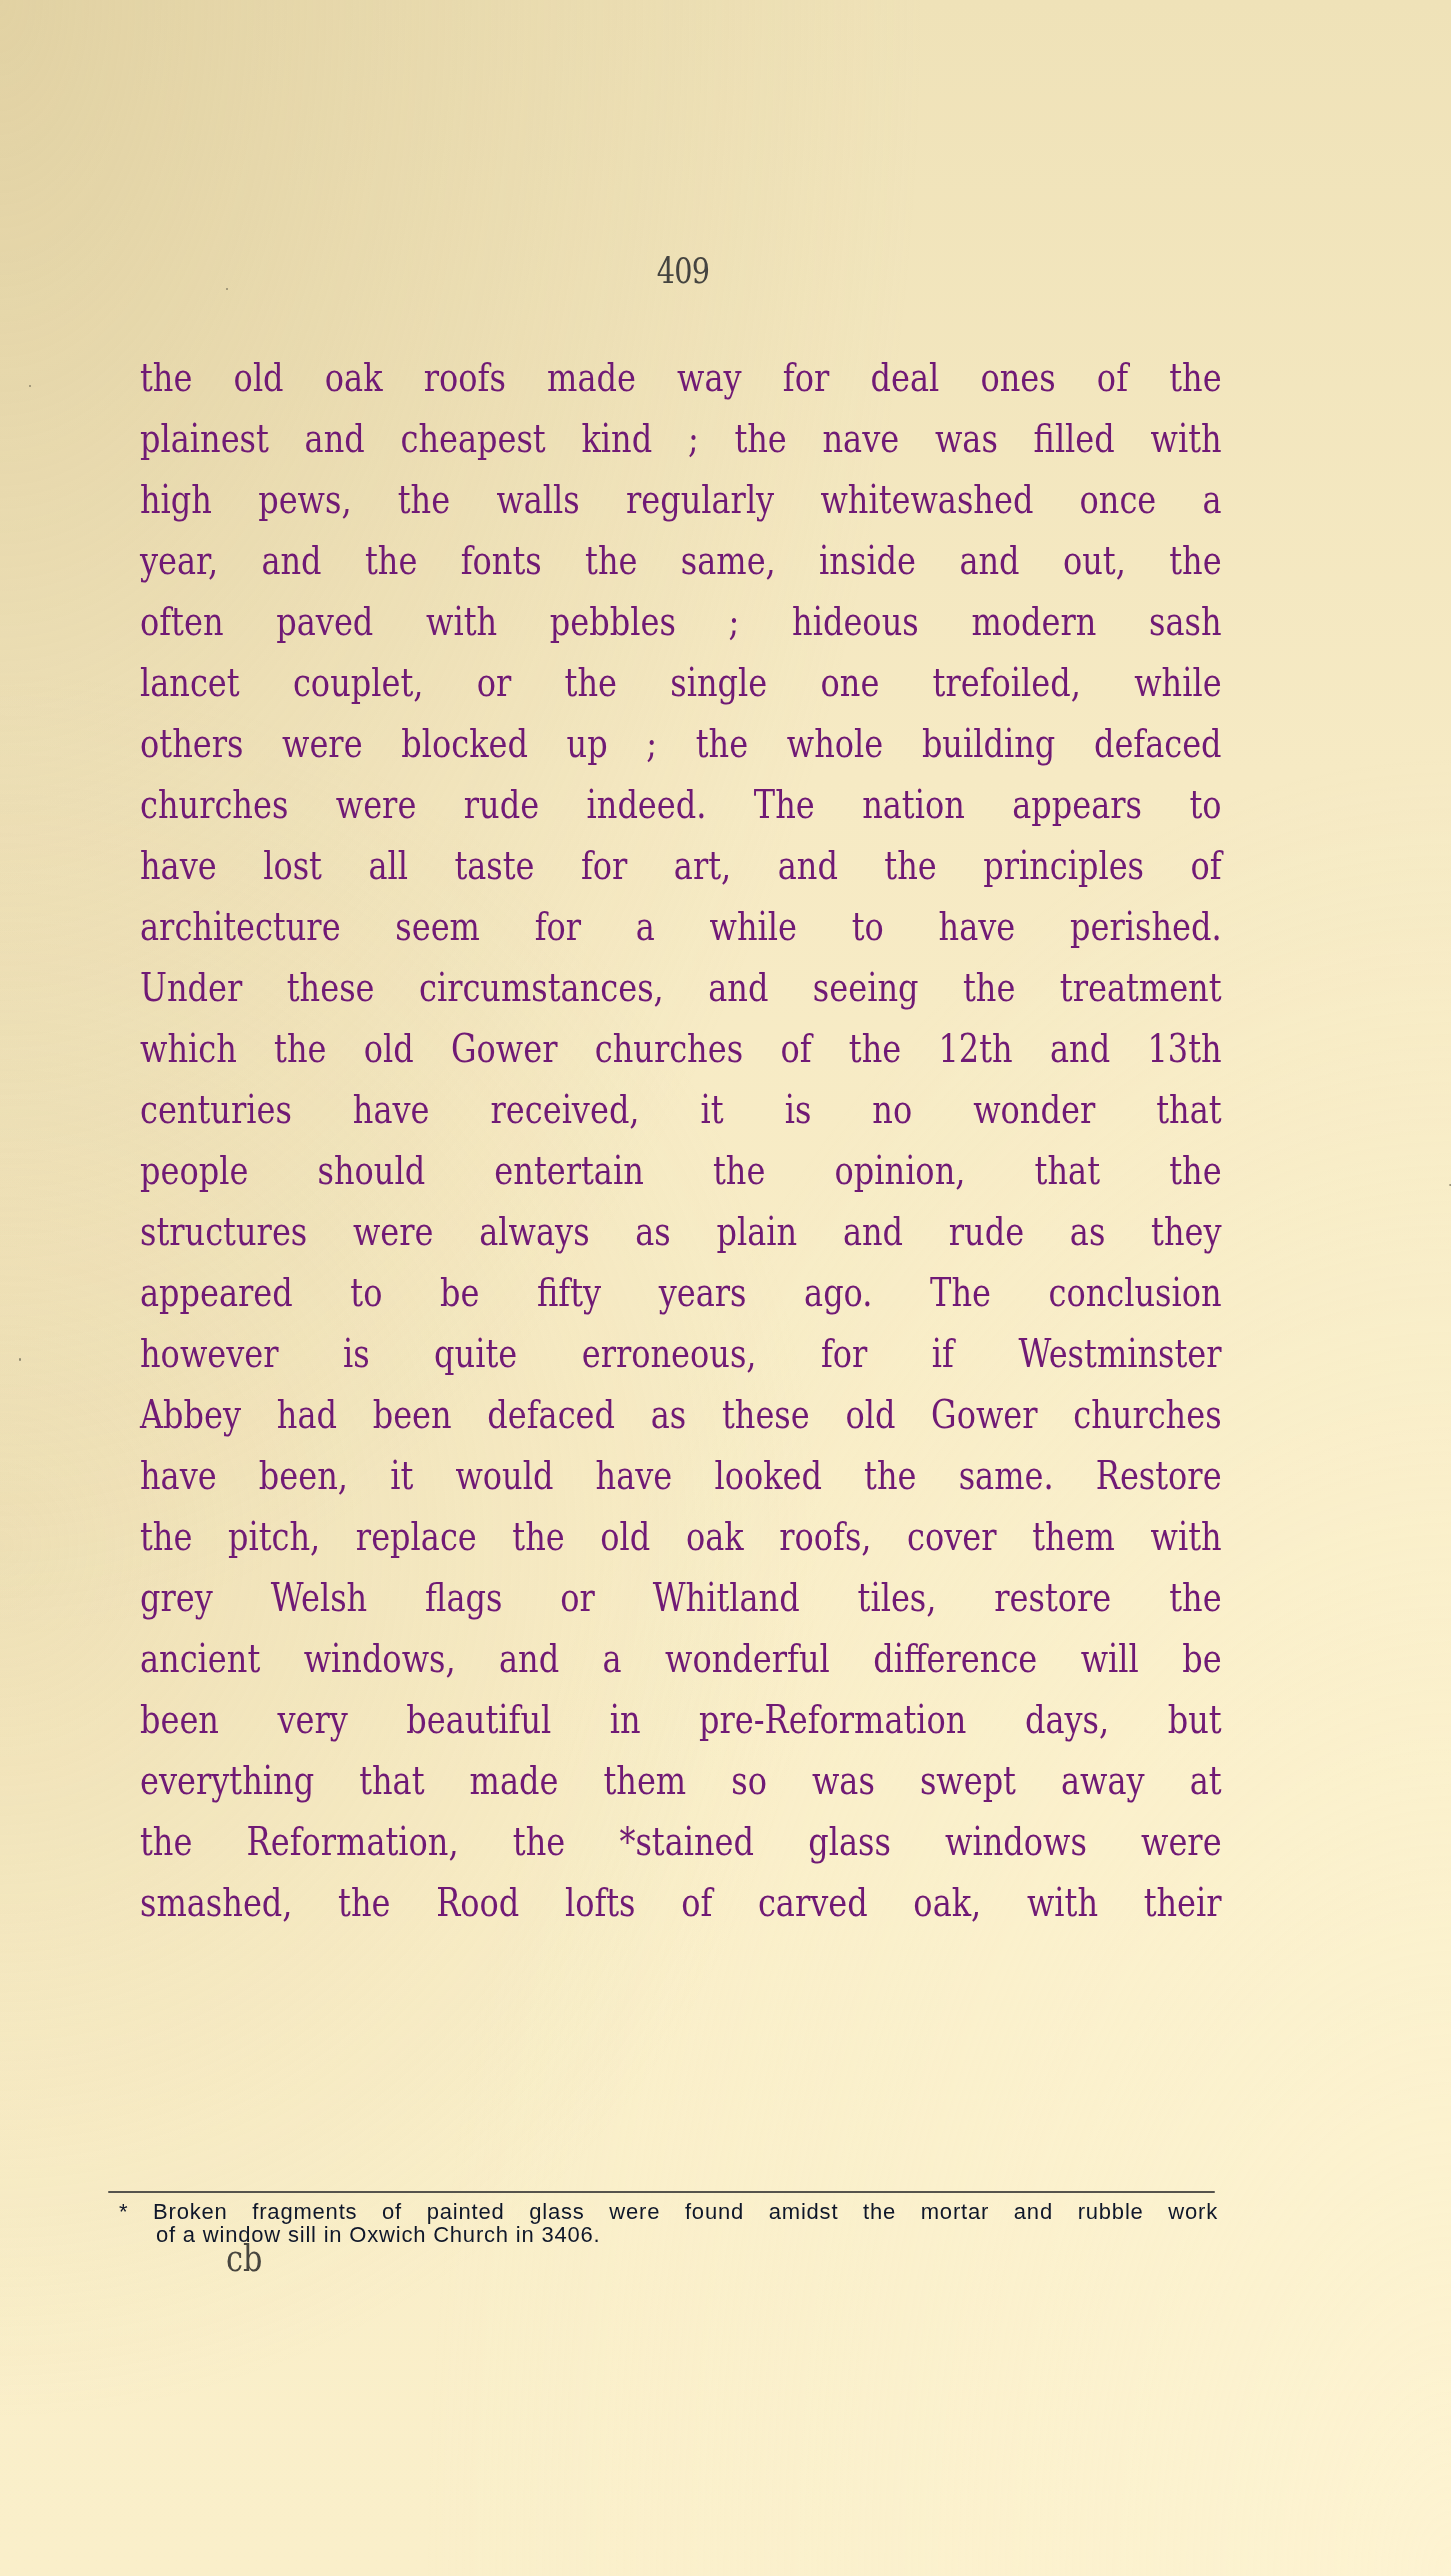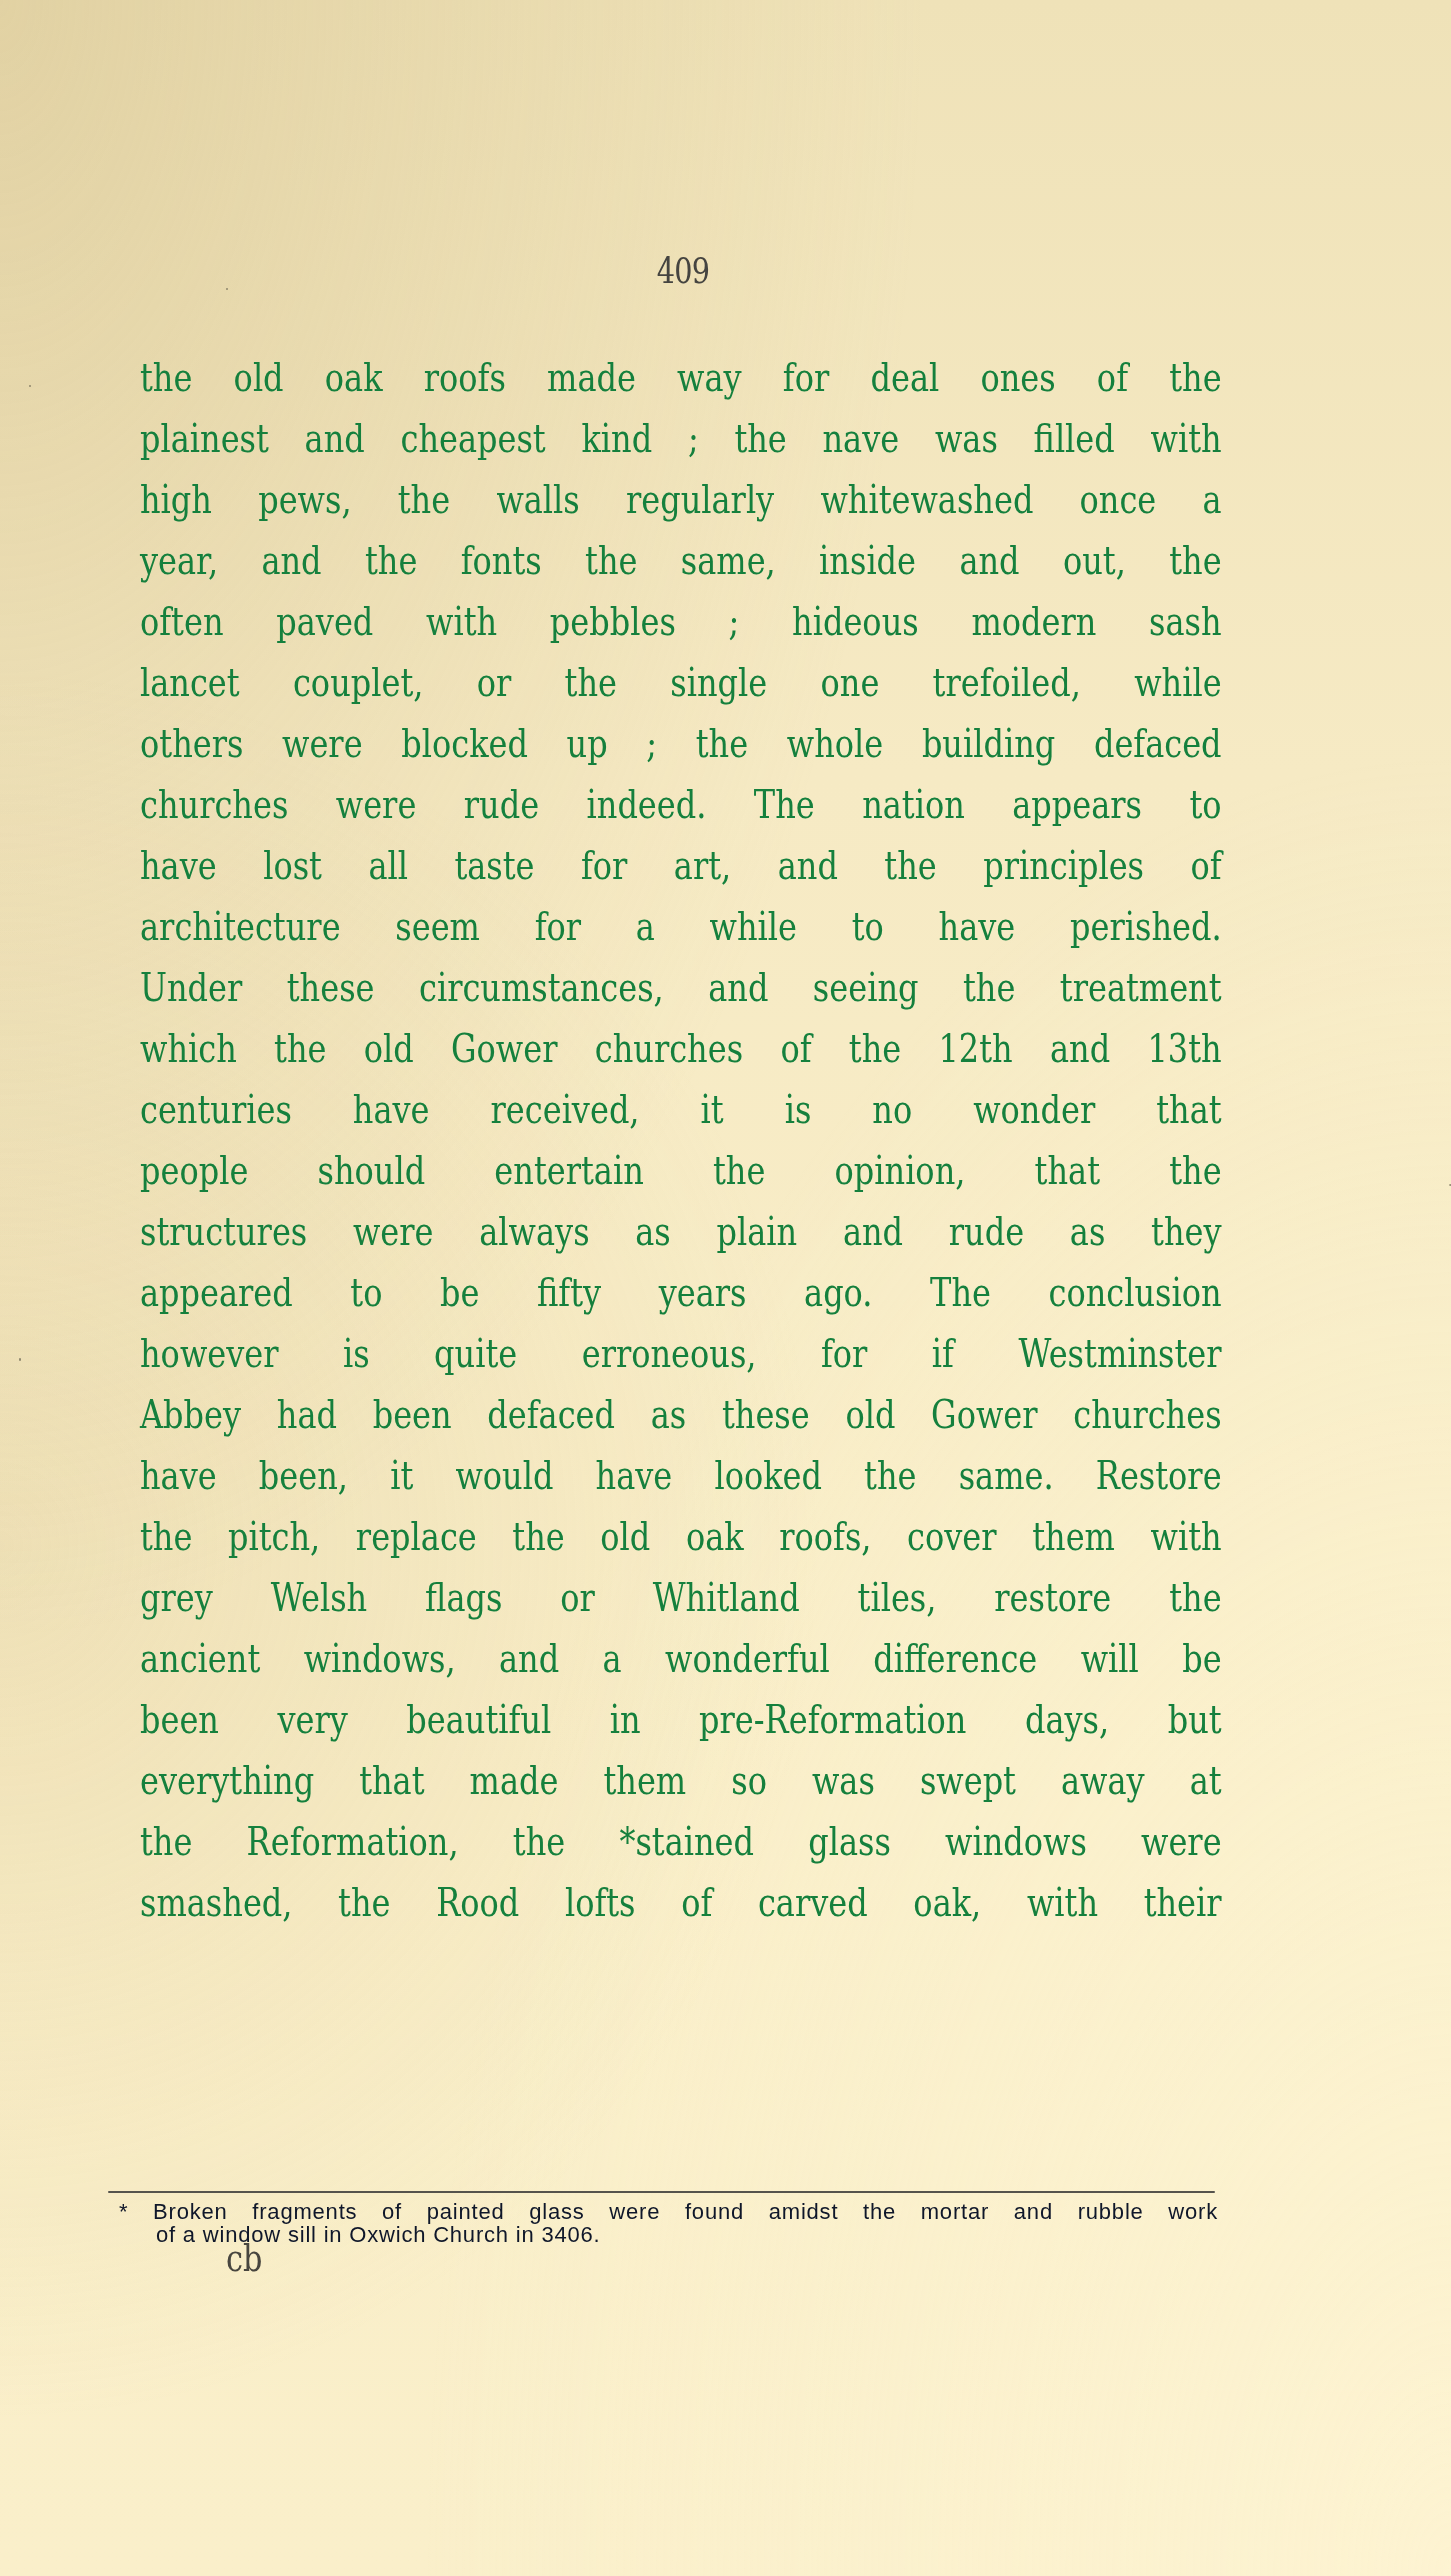--- a/index.html
+++ b/index.html
@@ -36,21 +36,21 @@
     position: absolute;
     top: 347px;
     left: 140px;
     width: 1083px;
   }
   .line {
     height: 61px;
     line-height: 60px;
     font-family: "DejaVu Serif", serif;
     font-size: 40px;
-    color: #15803d;
+    color: #701a75;
     text-align: justify;
     text-align-last: justify;
     white-space: nowrap;
     overflow: visible;
   }
   .line span {
     display: inline-block;
     width: 1352px;
     transform: scaleX(0.8);
     transform-origin: 0 0;

